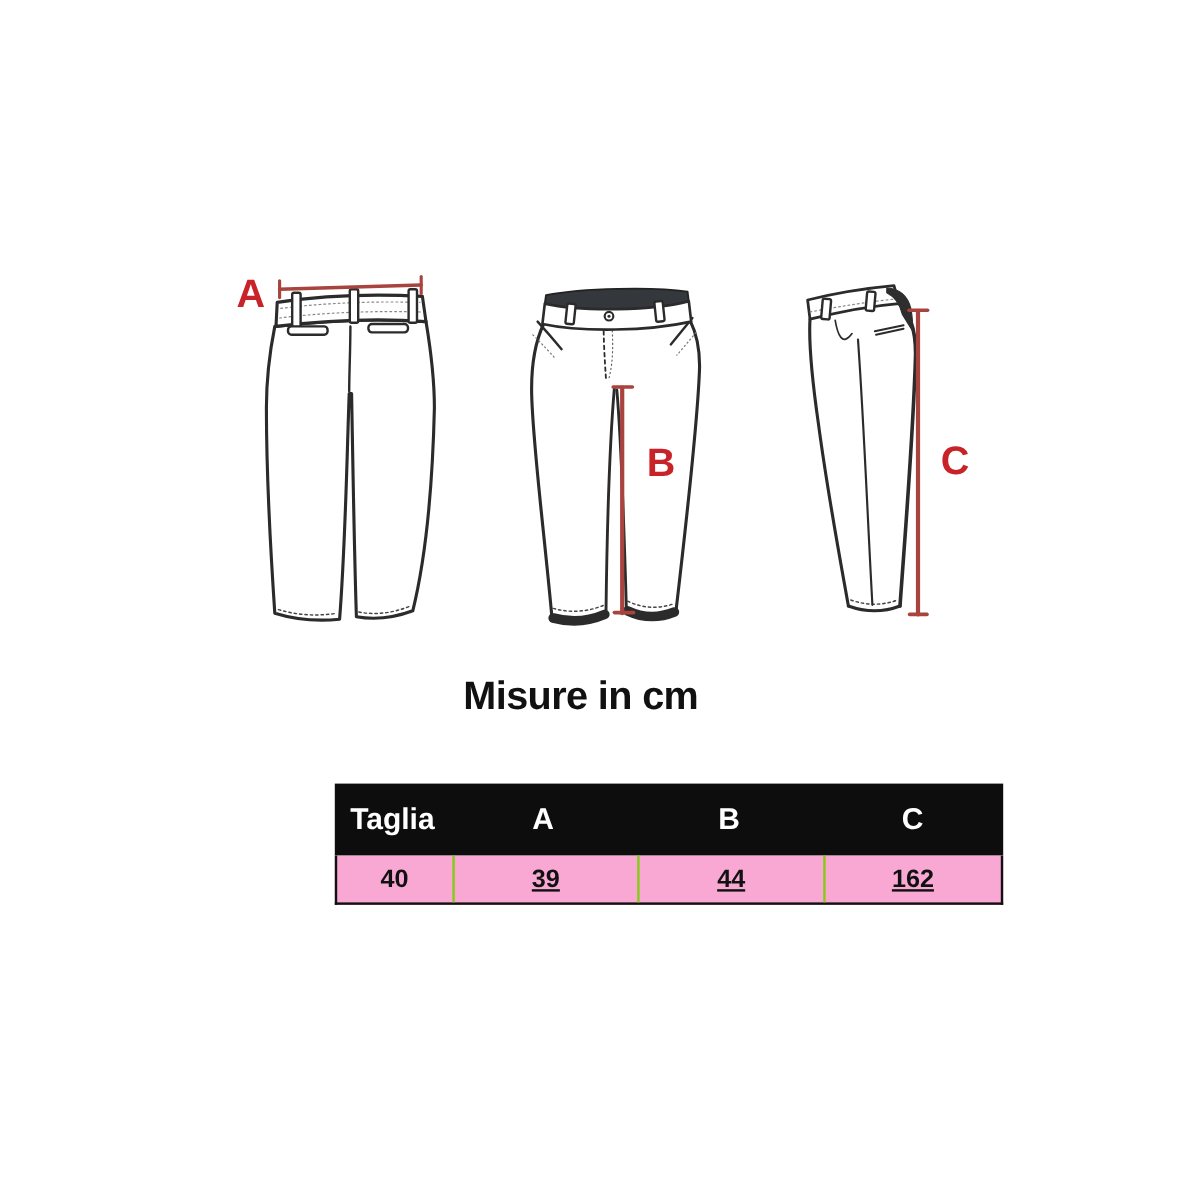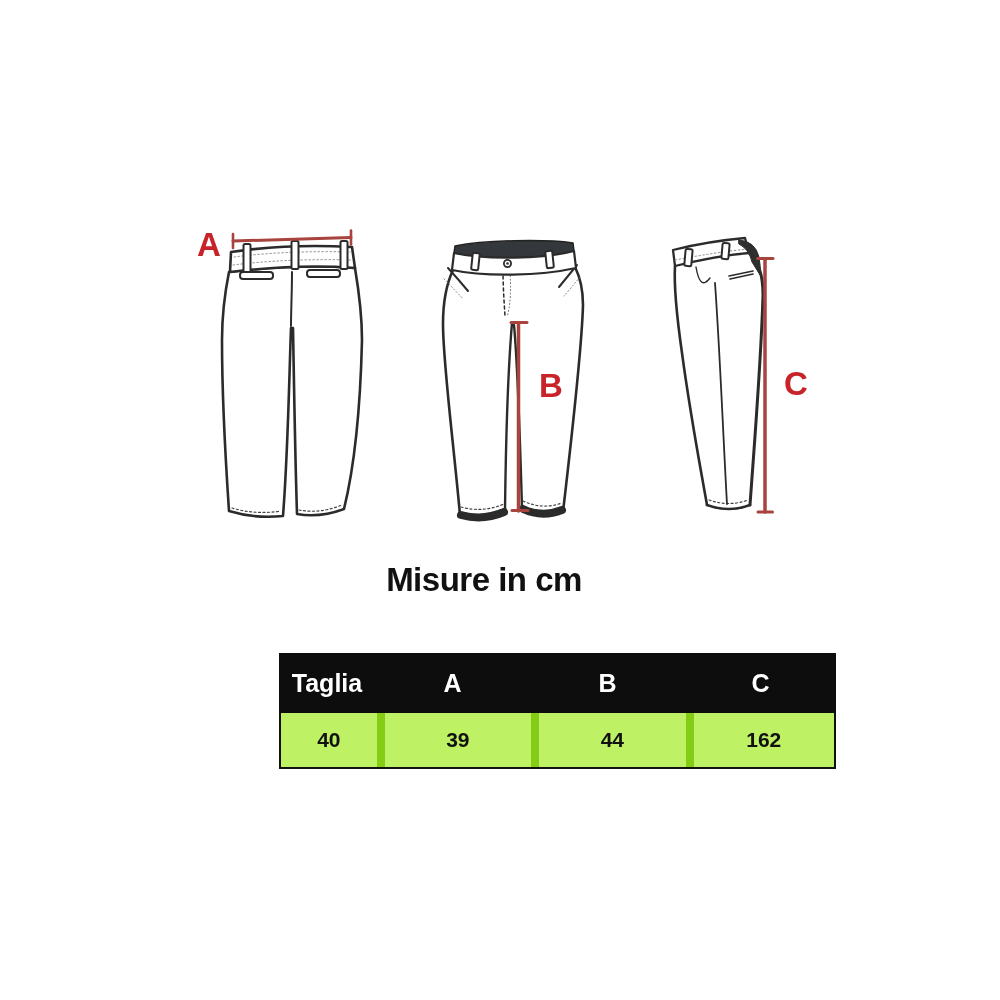--- a/index.html
+++ b/index.html
@@ -20,31 +20,31 @@
     text-align:center; font-size:33px; font-weight:bold;
     letter-spacing:-0.5px; color:#111111;
   }
 
   .size-table { position:absolute; left:231px; top:653px; width:557px;margin-left:48px; }
   .thead {
     display:flex; height:60px; background:#0d0d0d; color:#ffffff;
     font-weight:bold; font-size:25px; align-items:center;
   }
   .trow {
-    display:flex; height:56px; background:#bef264; color:#111111;
+    display:flex; height:41px; background:#f9a8d4; color:#111111;
     font-weight:bold; font-size:21px;
     border:2px solid #111111; border-top:none; box-sizing:border-box;
   }
   .hcell, .dcell {
     display:flex; align-items:center; justify-content:center;
     box-sizing:border-box;
   }
   .c0 { width:96px; } .c1 { width:155px; } .c2 { width:155px; } .c3 { width:151px; }
   .trow .c3 { width:149px; }
-  .dcell + .dcell { border-left:8px solid #84cc16; }
+  .dcell + .dcell { border-left:2px solid #84cc16;text-decoration:underline; }
 </style>
 </head>
 <body>
 
 <div class="page">
 
   <svg class="view view-back" viewBox="0 0 185 320">
     <g stroke-linecap="round" stroke-linejoin="round">
 
       <path d="M44,50 C40,70 37,95 37,118 C37,160 40,230 44,289 Q70,297 98,294 C103,230 104,160 106,106 L108,106 C109,160 110,230 112,292 Q135,296 159,287 C173,230 176,160 177,118 C177,95 174,70 170,46 C130,43 86,45 44,50 Z" fill="#ffffff" stroke="#2b2b2b" stroke-width="2.6"></path>

